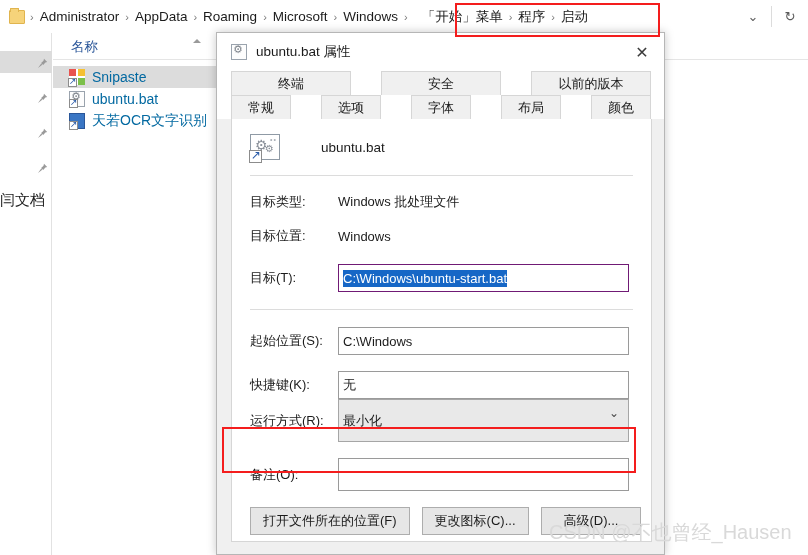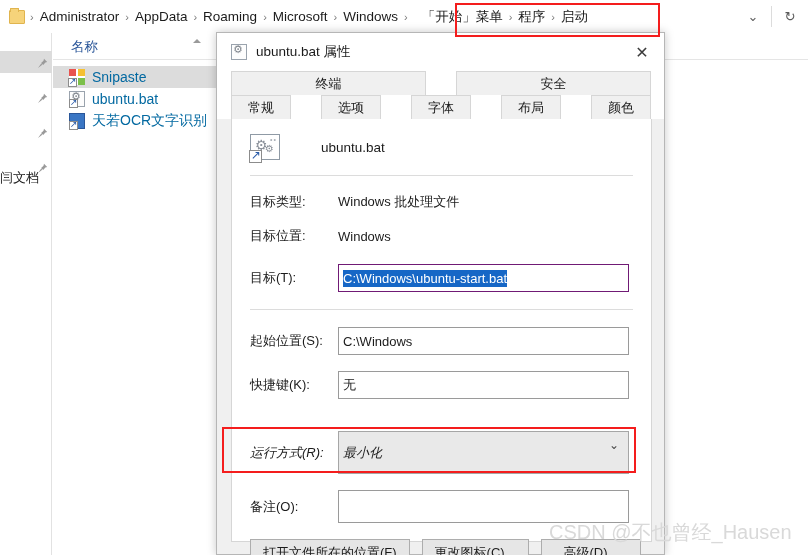--- a/index.html
+++ b/index.html
@@ -53,21 +53,21 @@
 
   
   .navpane {
     position:absolute; left:0; top:33px; width:52px; height:522px;
     background:#ffffff; border-right:1px solid #e2e2e2;
   }
   .nav-sel {
     position:absolute; left:0; top:18px; width:52px; height:22px; background:#dcdcdc;
   }
   .nav-text {
-    position:absolute; left:0; top:136px; font-size:13px; color:#1b1b1b;
+    position:absolute; left:0; top:158px; font-size:15px; color:#1b1b1b;
     white-space:nowrap;
   }
   .pin {
     position:absolute; left:37px; width:11px; height:11px; color:#9a9a9a;
     font-size:11px; line-height:11px;
   }
 
   
   .filelist {
     position:absolute; left:53px; top:33px; width:755px; height:522px; background:#ffffff;
@@ -317,20 +317,21 @@
     <div class="dlg-title">
       <span class="dlg-ico"></span>
       <span class="dlg-title-text">ubuntu.bat 属性</span>
       <span class="dlg-close">✕</span>
     </div>
 
     <div class="tabstrip">
       <div class="tabrow tabrow1">
         <div class="tab">终端</div>
         <div class="tab">安全</div>
+        <div class="tab">以前的版本</div>
       </div>
       <div class="tabrow tabrow2">
         <div class="tab">常规</div>
         <div class="tab">选项</div>
         <div class="tab">字体</div>
         <div class="tab">布局</div>
         <div class="tab">颜色</div>
       </div>
     </div>
 
@@ -370,21 +371,21 @@
       <div class="field" style="margin-top:17px;">
         <span class="flabel2">起始位置(S):</span>
         <span class="finput">C:\Windows</span>
       </div>
 
       <div class="field" style="margin-top:16px;">
         <span class="flabel2">快捷键(K):</span>
         <span class="finput">无</span>
       </div>
 
-      <div class="field" style="margin-top:32px;font-style:italic;">
+      <div class="field" style="margin-top:0;">
         <span class="flabel2">运行方式(R):</span>
         <span class="fcombo">
           <span>最小化</span>
           <span class="chev">⌄</span>
         </span>
       </div>
 
       <div class="field" style="margin-top:16px;">
         <span class="flabel2">备注(O):</span>
         <span class="finput" style="height:33px;"></span>

